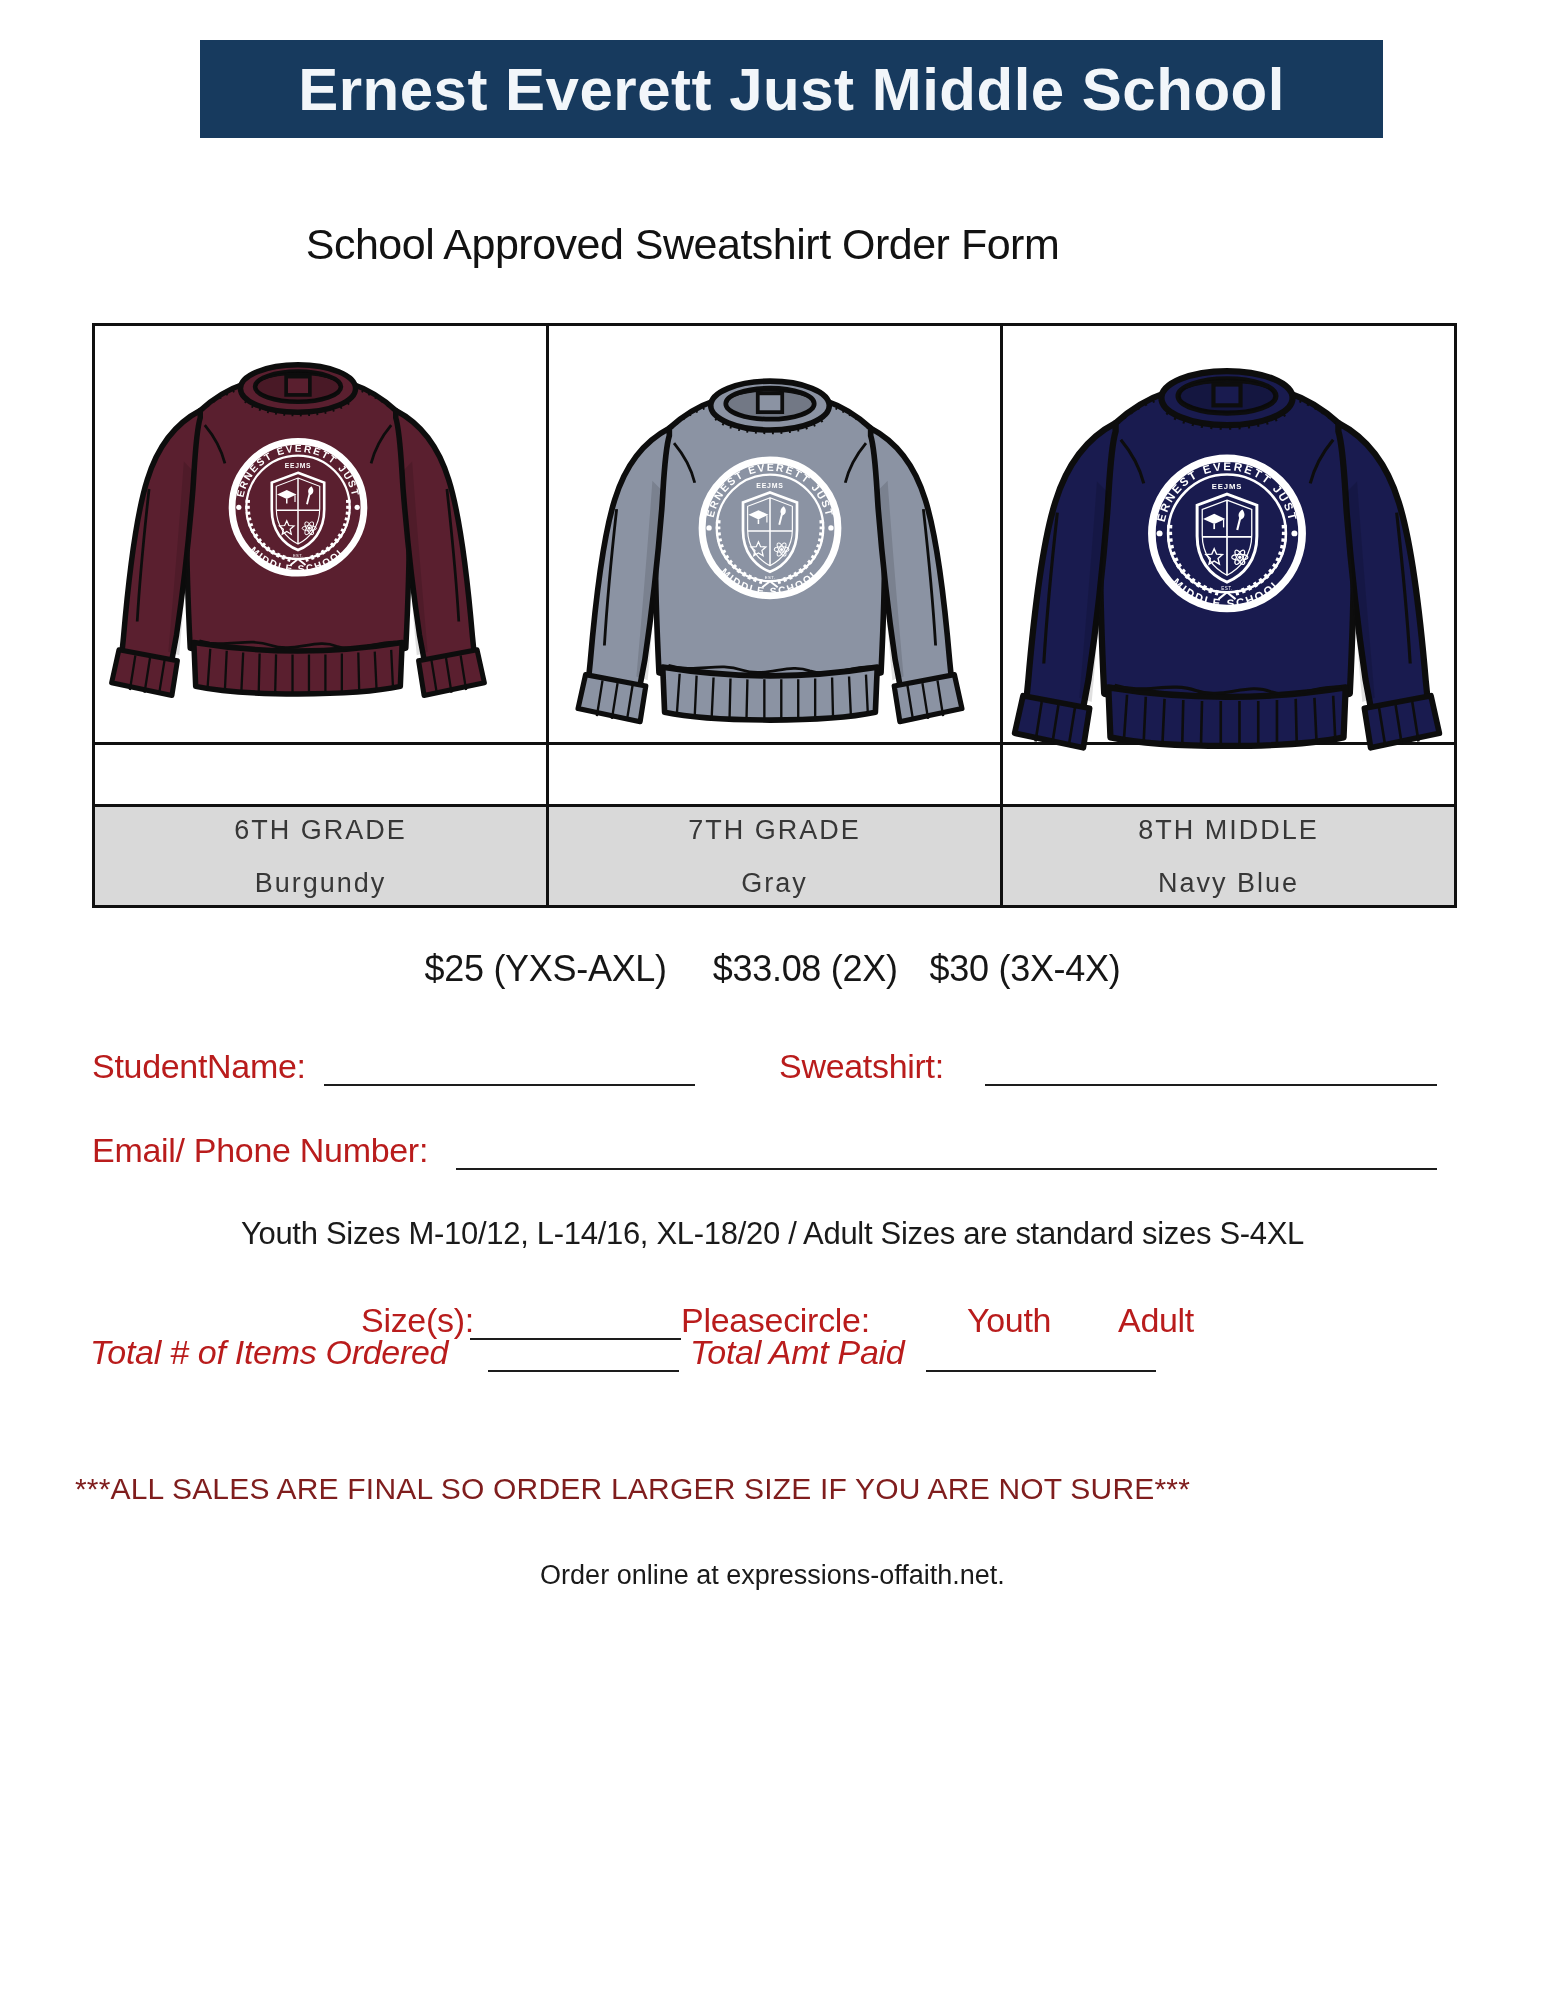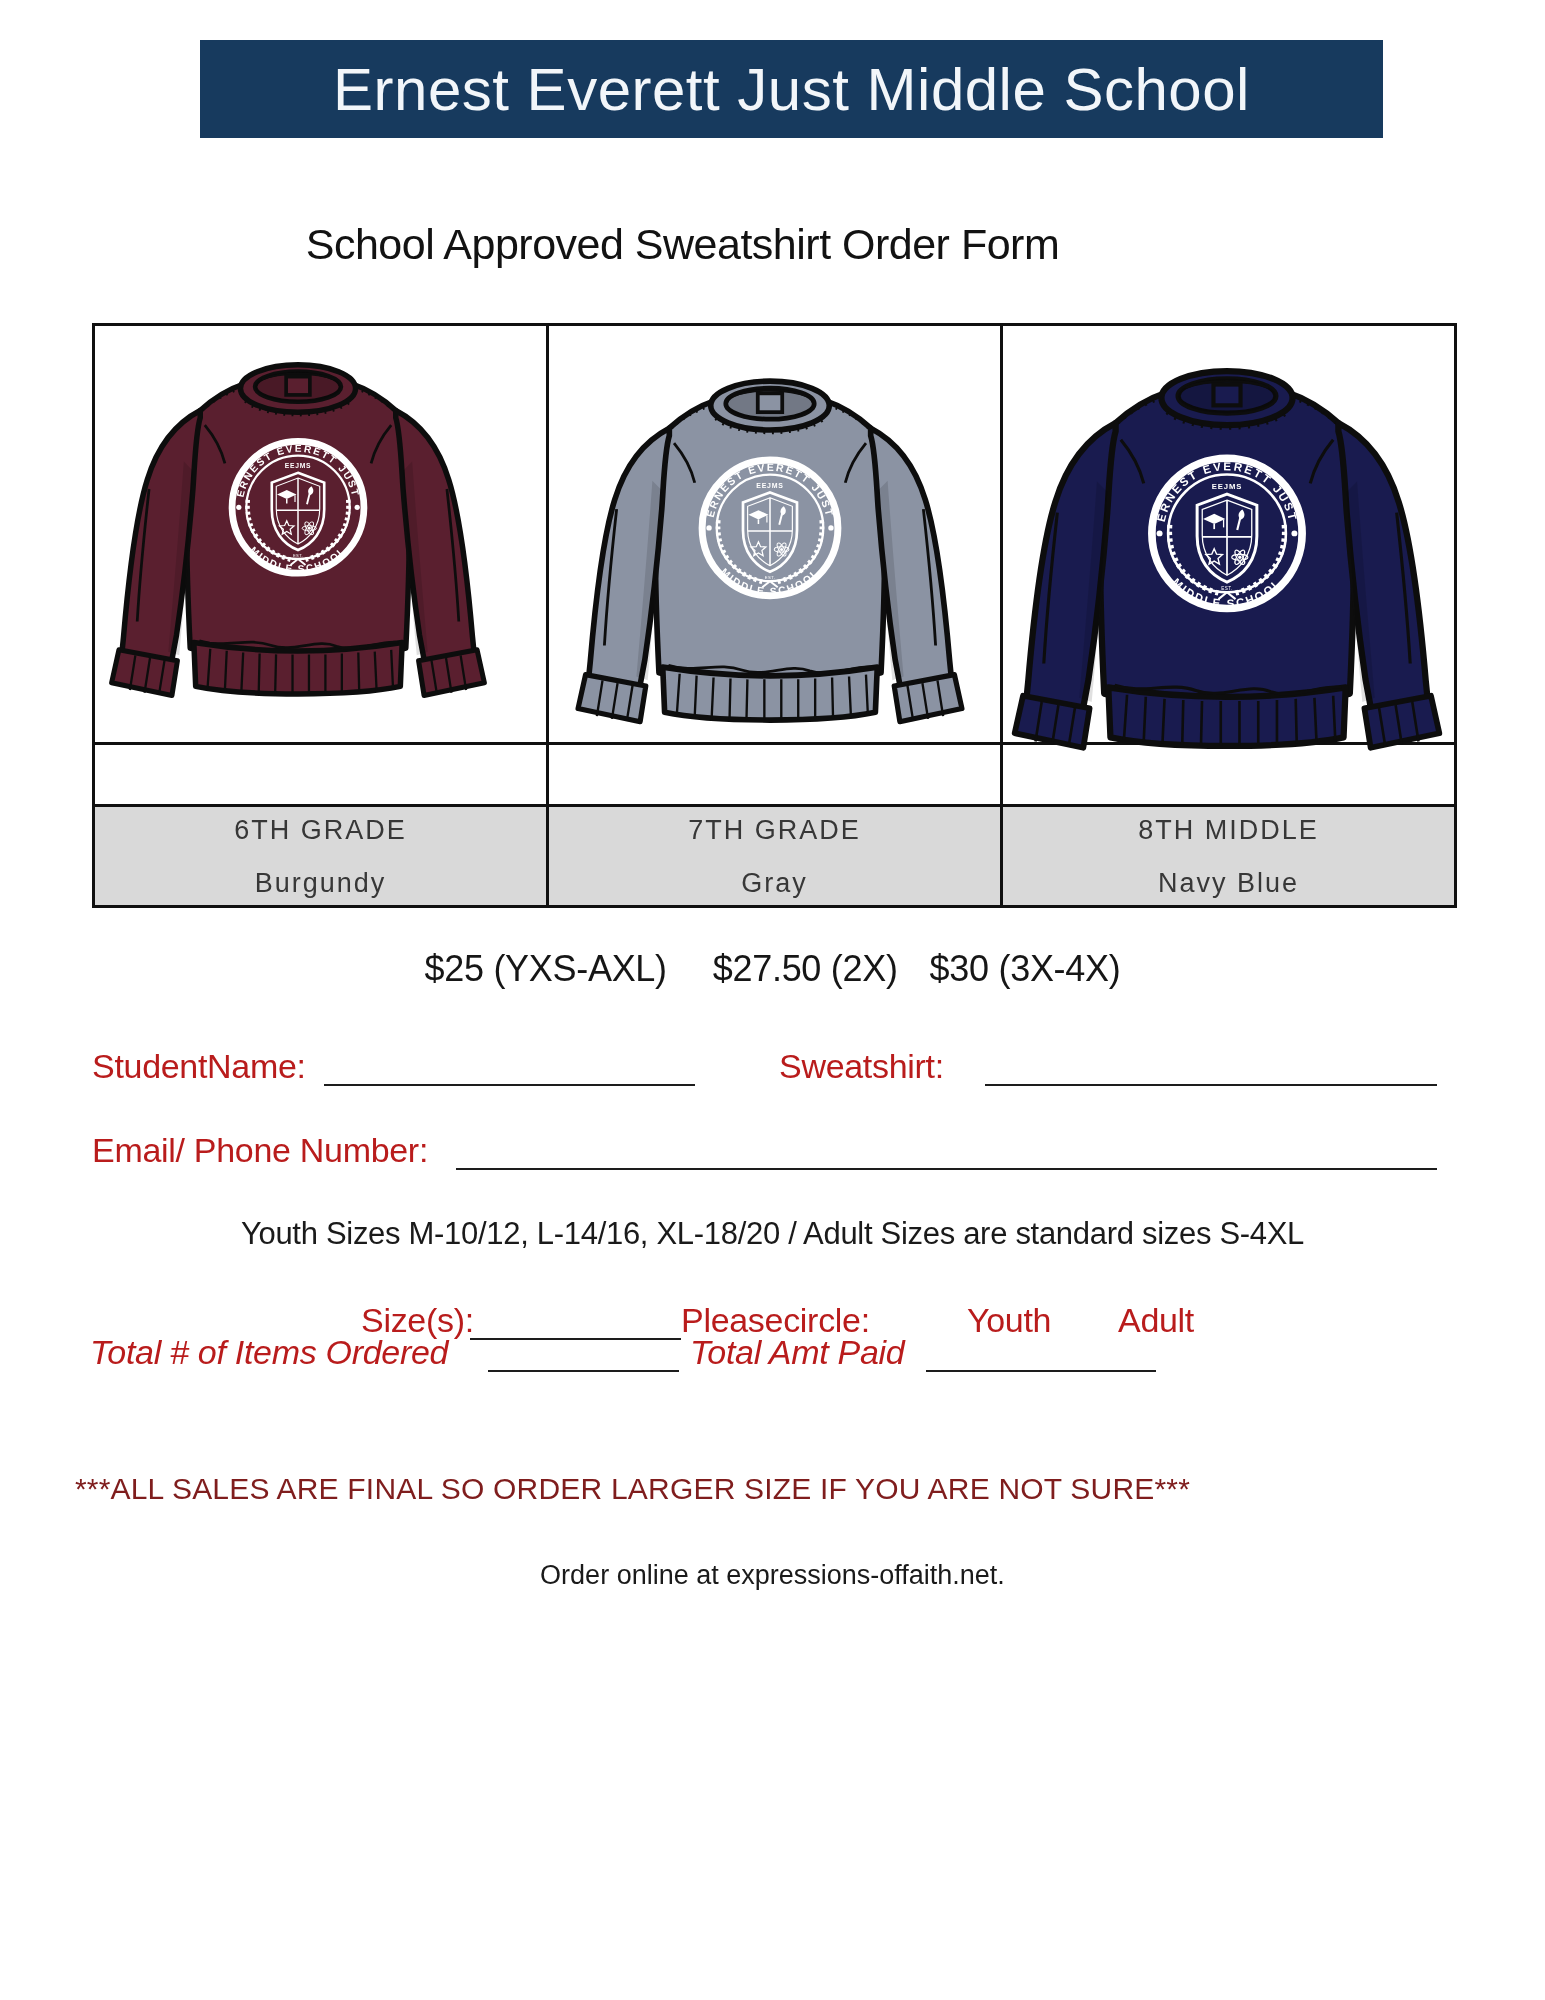--- a/index.html
+++ b/index.html
@@ -6,21 +6,21 @@
   .page {
     position:relative; width:1545px; height:2000px; background:#ffffff;
     font-family:"Liberation Sans", sans-serif; color:#1c1c1c; overflow:hidden;
   }
 
   
   .banner {
     position:absolute; left:200px; top:40px; width:1183px; height:98px;
     background:var(--banner-bg,#173a5e); color:var(--banner-text,#f2f6fa);
     display:flex; align-items:center; justify-content:center;
-    font-size:60px; font-weight:400; letter-spacing:0.5px;
+    font-size:60px; font-weight:700; letter-spacing:0.5px;
   }
 
   
   .form-title {
     position:absolute; left:0; top:220px; width:1365px; text-align:center;
     font-size:43px; font-weight:500; color:#121212; letter-spacing:-0.5px;
   }
 
   
   .ptable {
@@ -225,21 +225,21 @@
         <use href="#sweatshirt"></use>
       </g>
   </svg>
   <svg id="shirt-navy" class="shirt-svg" viewBox="0 0 440 410">
     <g fill="#191b4f">
         <use href="#sweatshirt"></use>
       </g>
   </svg>
 
   <div class="price-line">
-    <span class="p1">$25 (YXS-AXL)</span><span class="p2">$27.50 (2X)</span><span class="p3">$30 (3X-4X)</span>
+    <span class="p1">$25 (YXS-AXL)</span><span class="p2">$33.08 (2X)</span><span class="p3">$30 (3X-4X)</span>
   </div>
 
   <div class="frow" id="row-names">
     <span class="part" id="student-label">StudentName:</span>
     <span class="uline" id="student-line"></span>
     <span class="part" id="parent-label">Sweatshirt:</span>
     <span class="uline" id="parent-line"></span>
   </div>
 
   <div class="frow" id="row-email">

